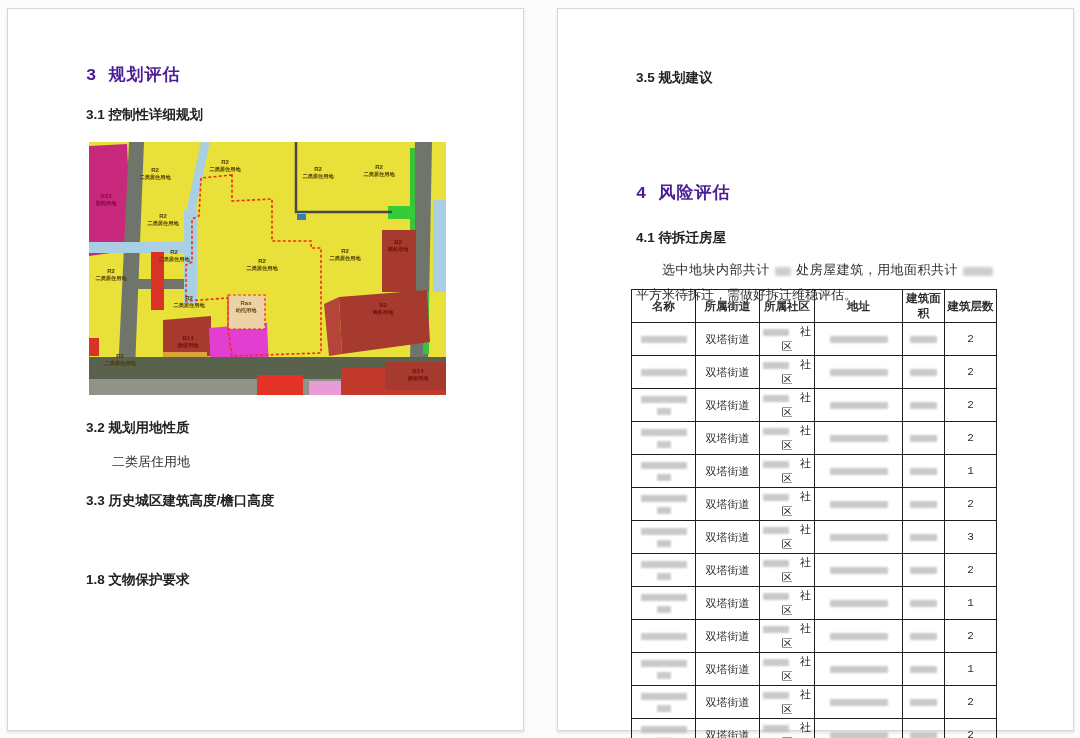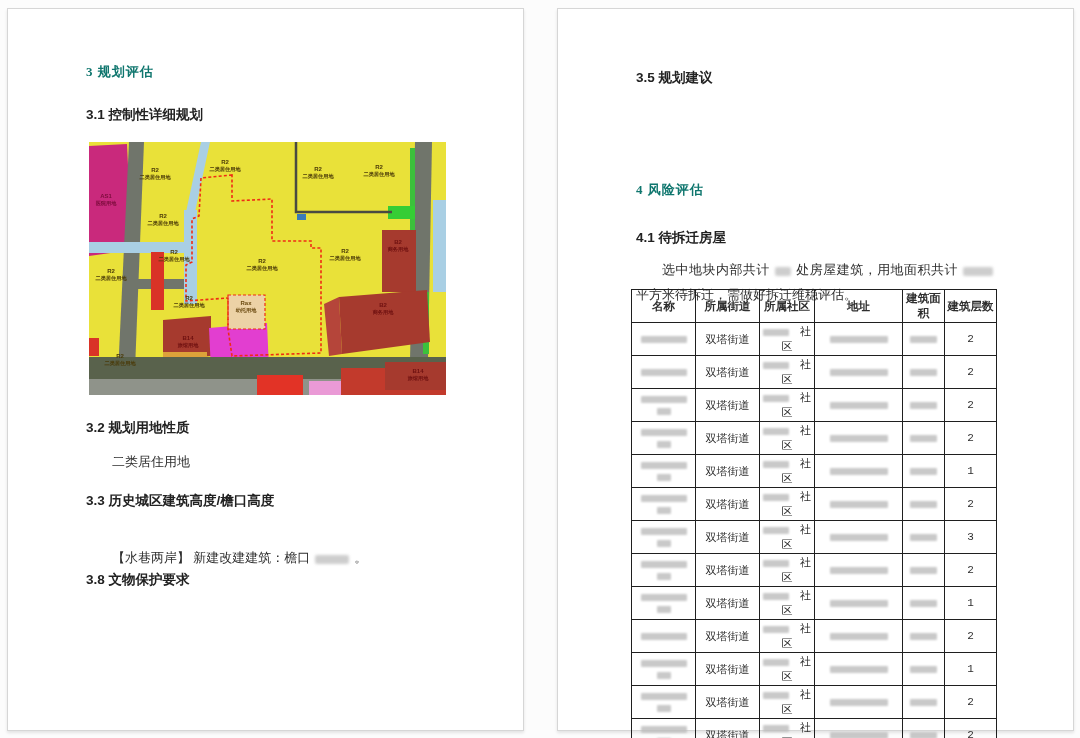--- a/index.html
+++ b/index.html
@@ -12,22 +12,22 @@
   .page{
     position:absolute;top:8px;width:515px;height:721px;
     background:#ffffff;border:1px solid #d6d6d6;
     box-shadow:0 2px 3px rgba(0,0,0,0.10);
   }
   #page-left{left:7px;}
   #page-right{left:557px;}
 
   .h1{
     position:absolute;left:78px;
-    font-family:Liberation Serif, serif;
-    font-weight:bold;font-size:13px;color:#0f766e;letter-spacing:1px;
+    font-family:Liberation Mono, monospace;
+    font-weight:bold;font-size:17px;color:#4c1d95;letter-spacing:1px;
   }
   .h2{
     position:absolute;left:78px;
     font-family:"Liberation Sans","DejaVu Sans",sans-serif;
     font-weight:bold;font-size:13.5px;color:#222;
   }
   .para{
     position:absolute;left:78px;width:362px;
     font-size:13px;line-height:25px;text-align:justify;color:#2e2e2e;
   }
@@ -153,23 +153,22 @@
       <text class="mln on-yellow" x="31" y="223">二类居住用地</text>
       <text class="mlc on-red" x="329" y="231">B14</text>
       <text class="mln on-red" x="329" y="238">旅馆用地</text>
     </svg>
   </div>
 
   <div class="h2" style="top:410px;">3.2 规划用地性质</div>
   <div class="para indent" style="top:440px;">二类居住用地</div>
 
   <div class="h2" style="top:483px;">3.3 历史城区建筑高度/檐口高度</div>
-  <div class="para indent" style="top:536px;"><span>【水巷两岸】 新建改建建筑：檐口</span><span class="redact" style="width:34px"></span><span>。</span></div>
-
-  <div class="h2" style="top:562px;">3.8 文物保护要求</div>
+
+  <div class="h2" style="top:562px;">1.8 文物保护要求</div>
 </div>
 
 <div class="page" id="page-right">
   <div class="h2" style="top:60px;">3.5 规划建议</div>
 
   <div class="h1" style="top:172px;">4 风险评估</div>
   <div class="h2" style="top:220px;">4.1 待拆迁房屋</div>
   <div class="para indent" style="top:248px;"><span>选中地块内部共计</span><span class="redact" style="width:16px"></span><span>处房屋建筑，用地面积共计</span><span class="redact" style="width:30px"></span><span>平方米待拆迁，需做好拆迁维稳评估。</span></div>
 
   <table class="tbl">

